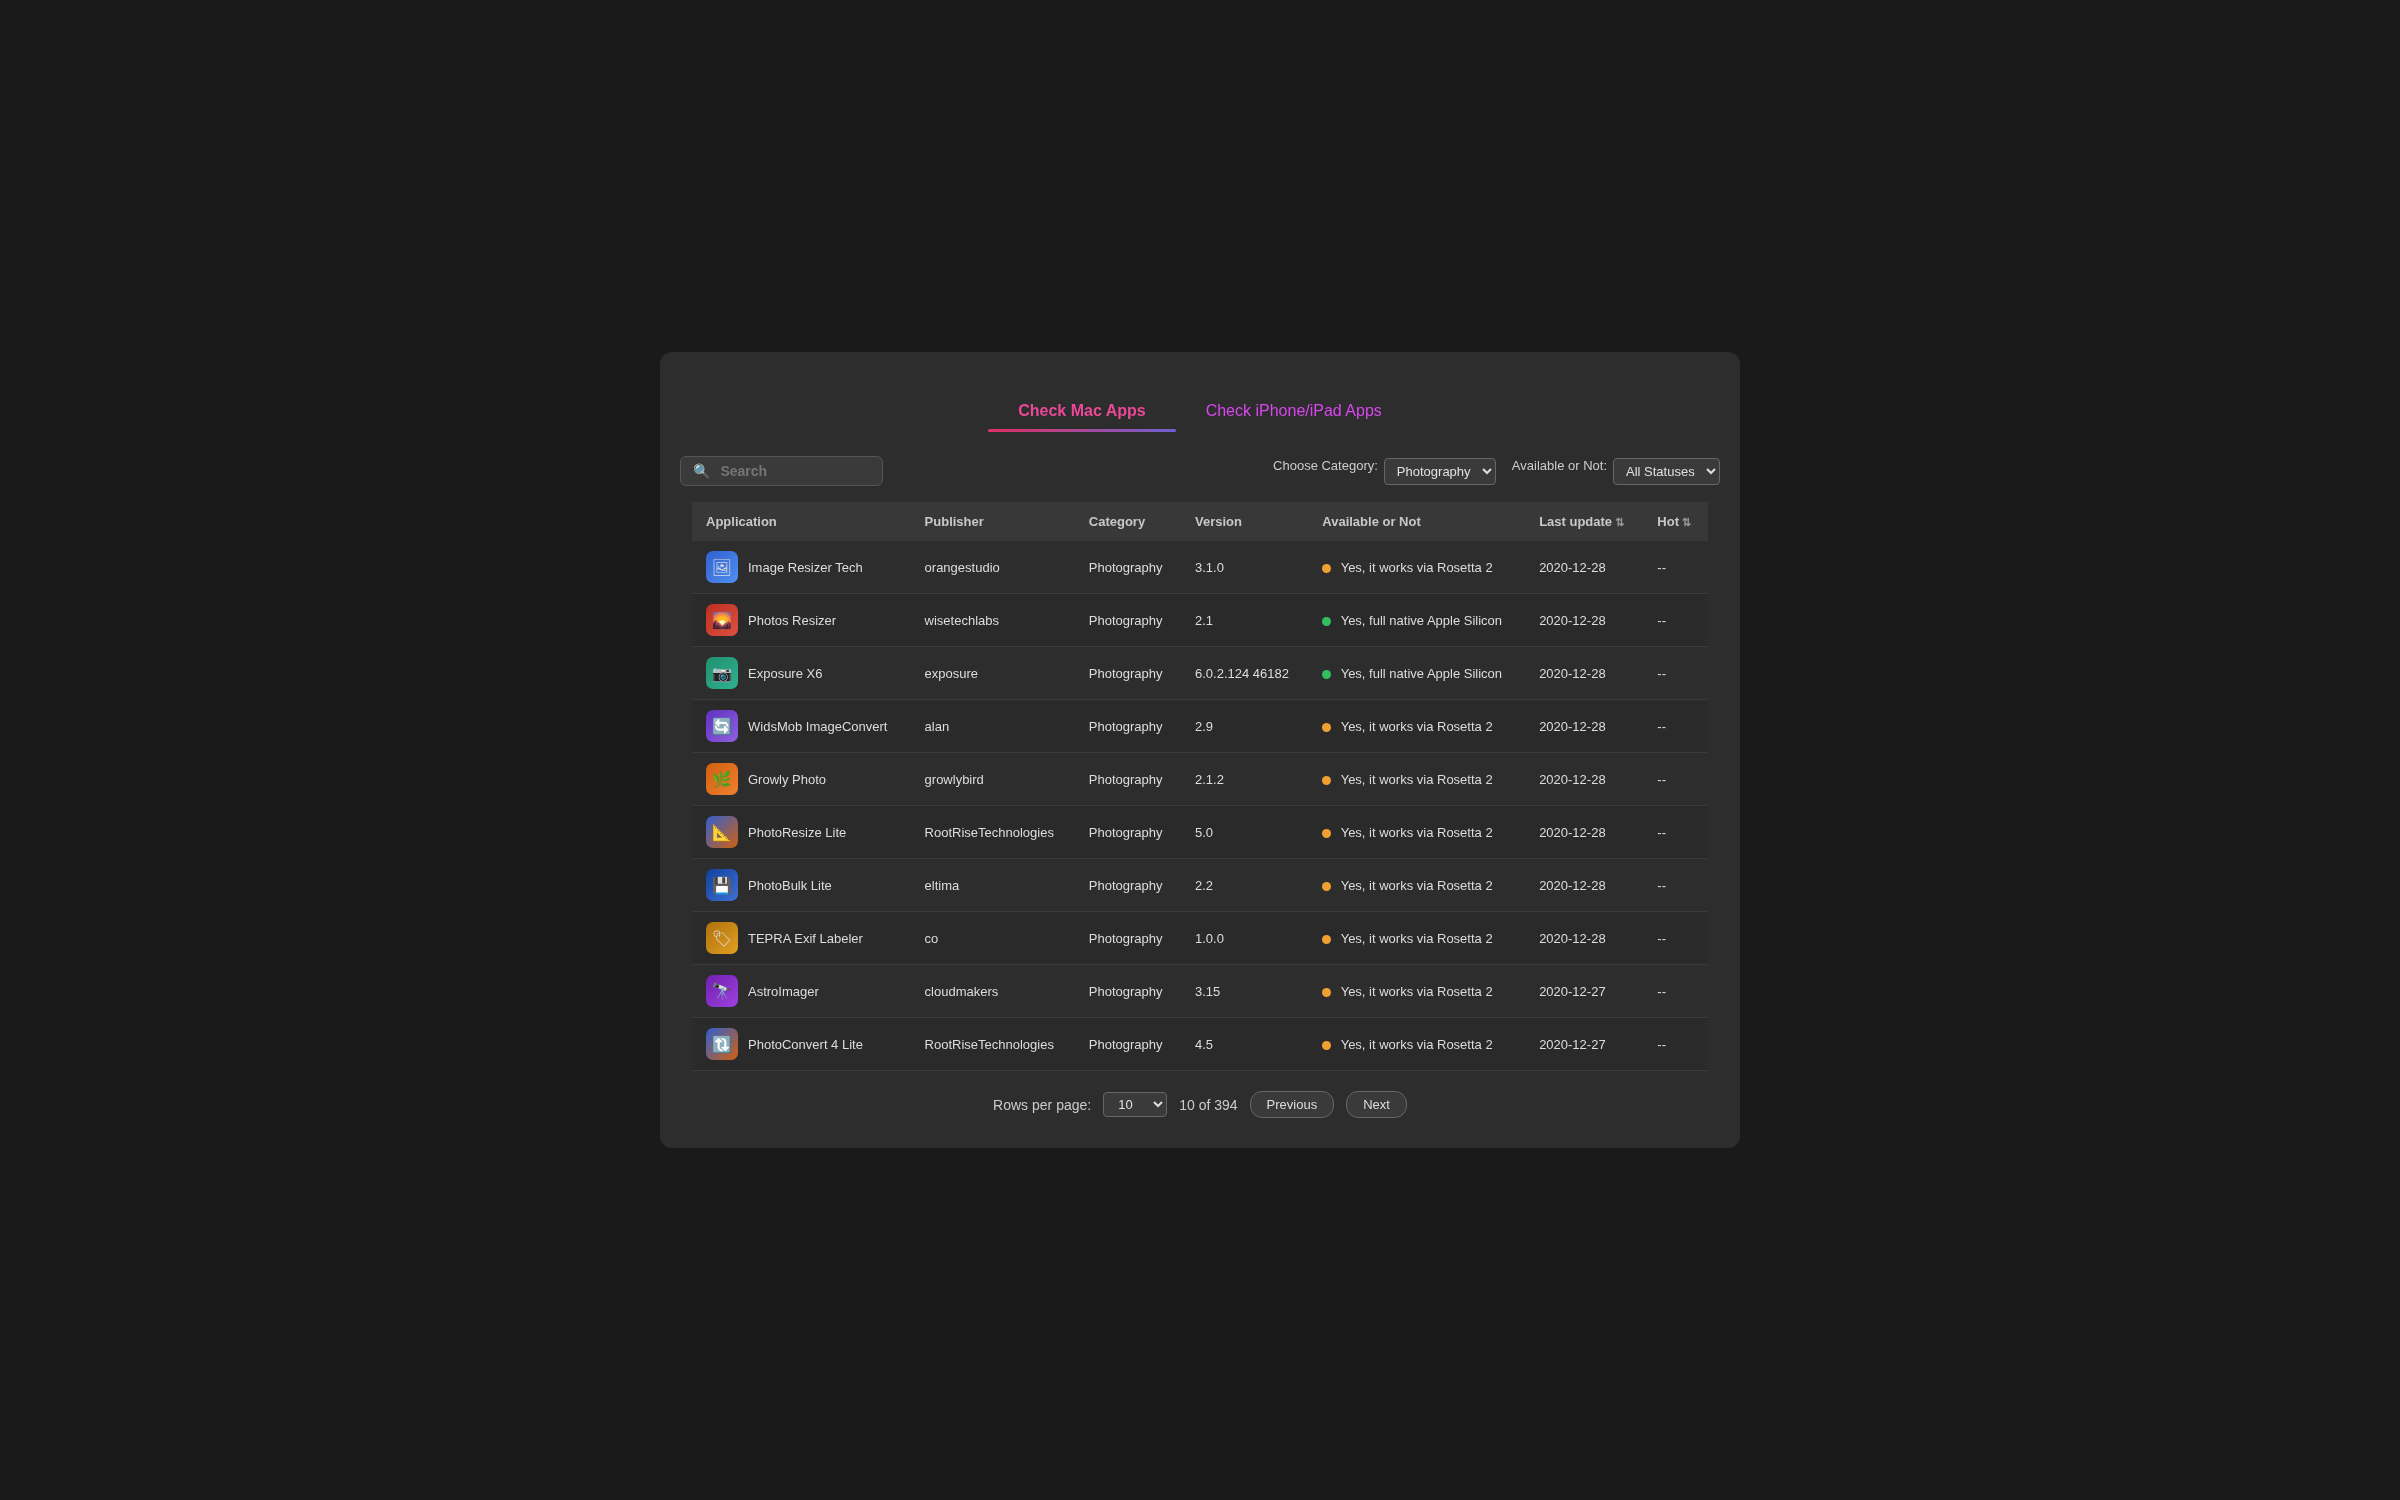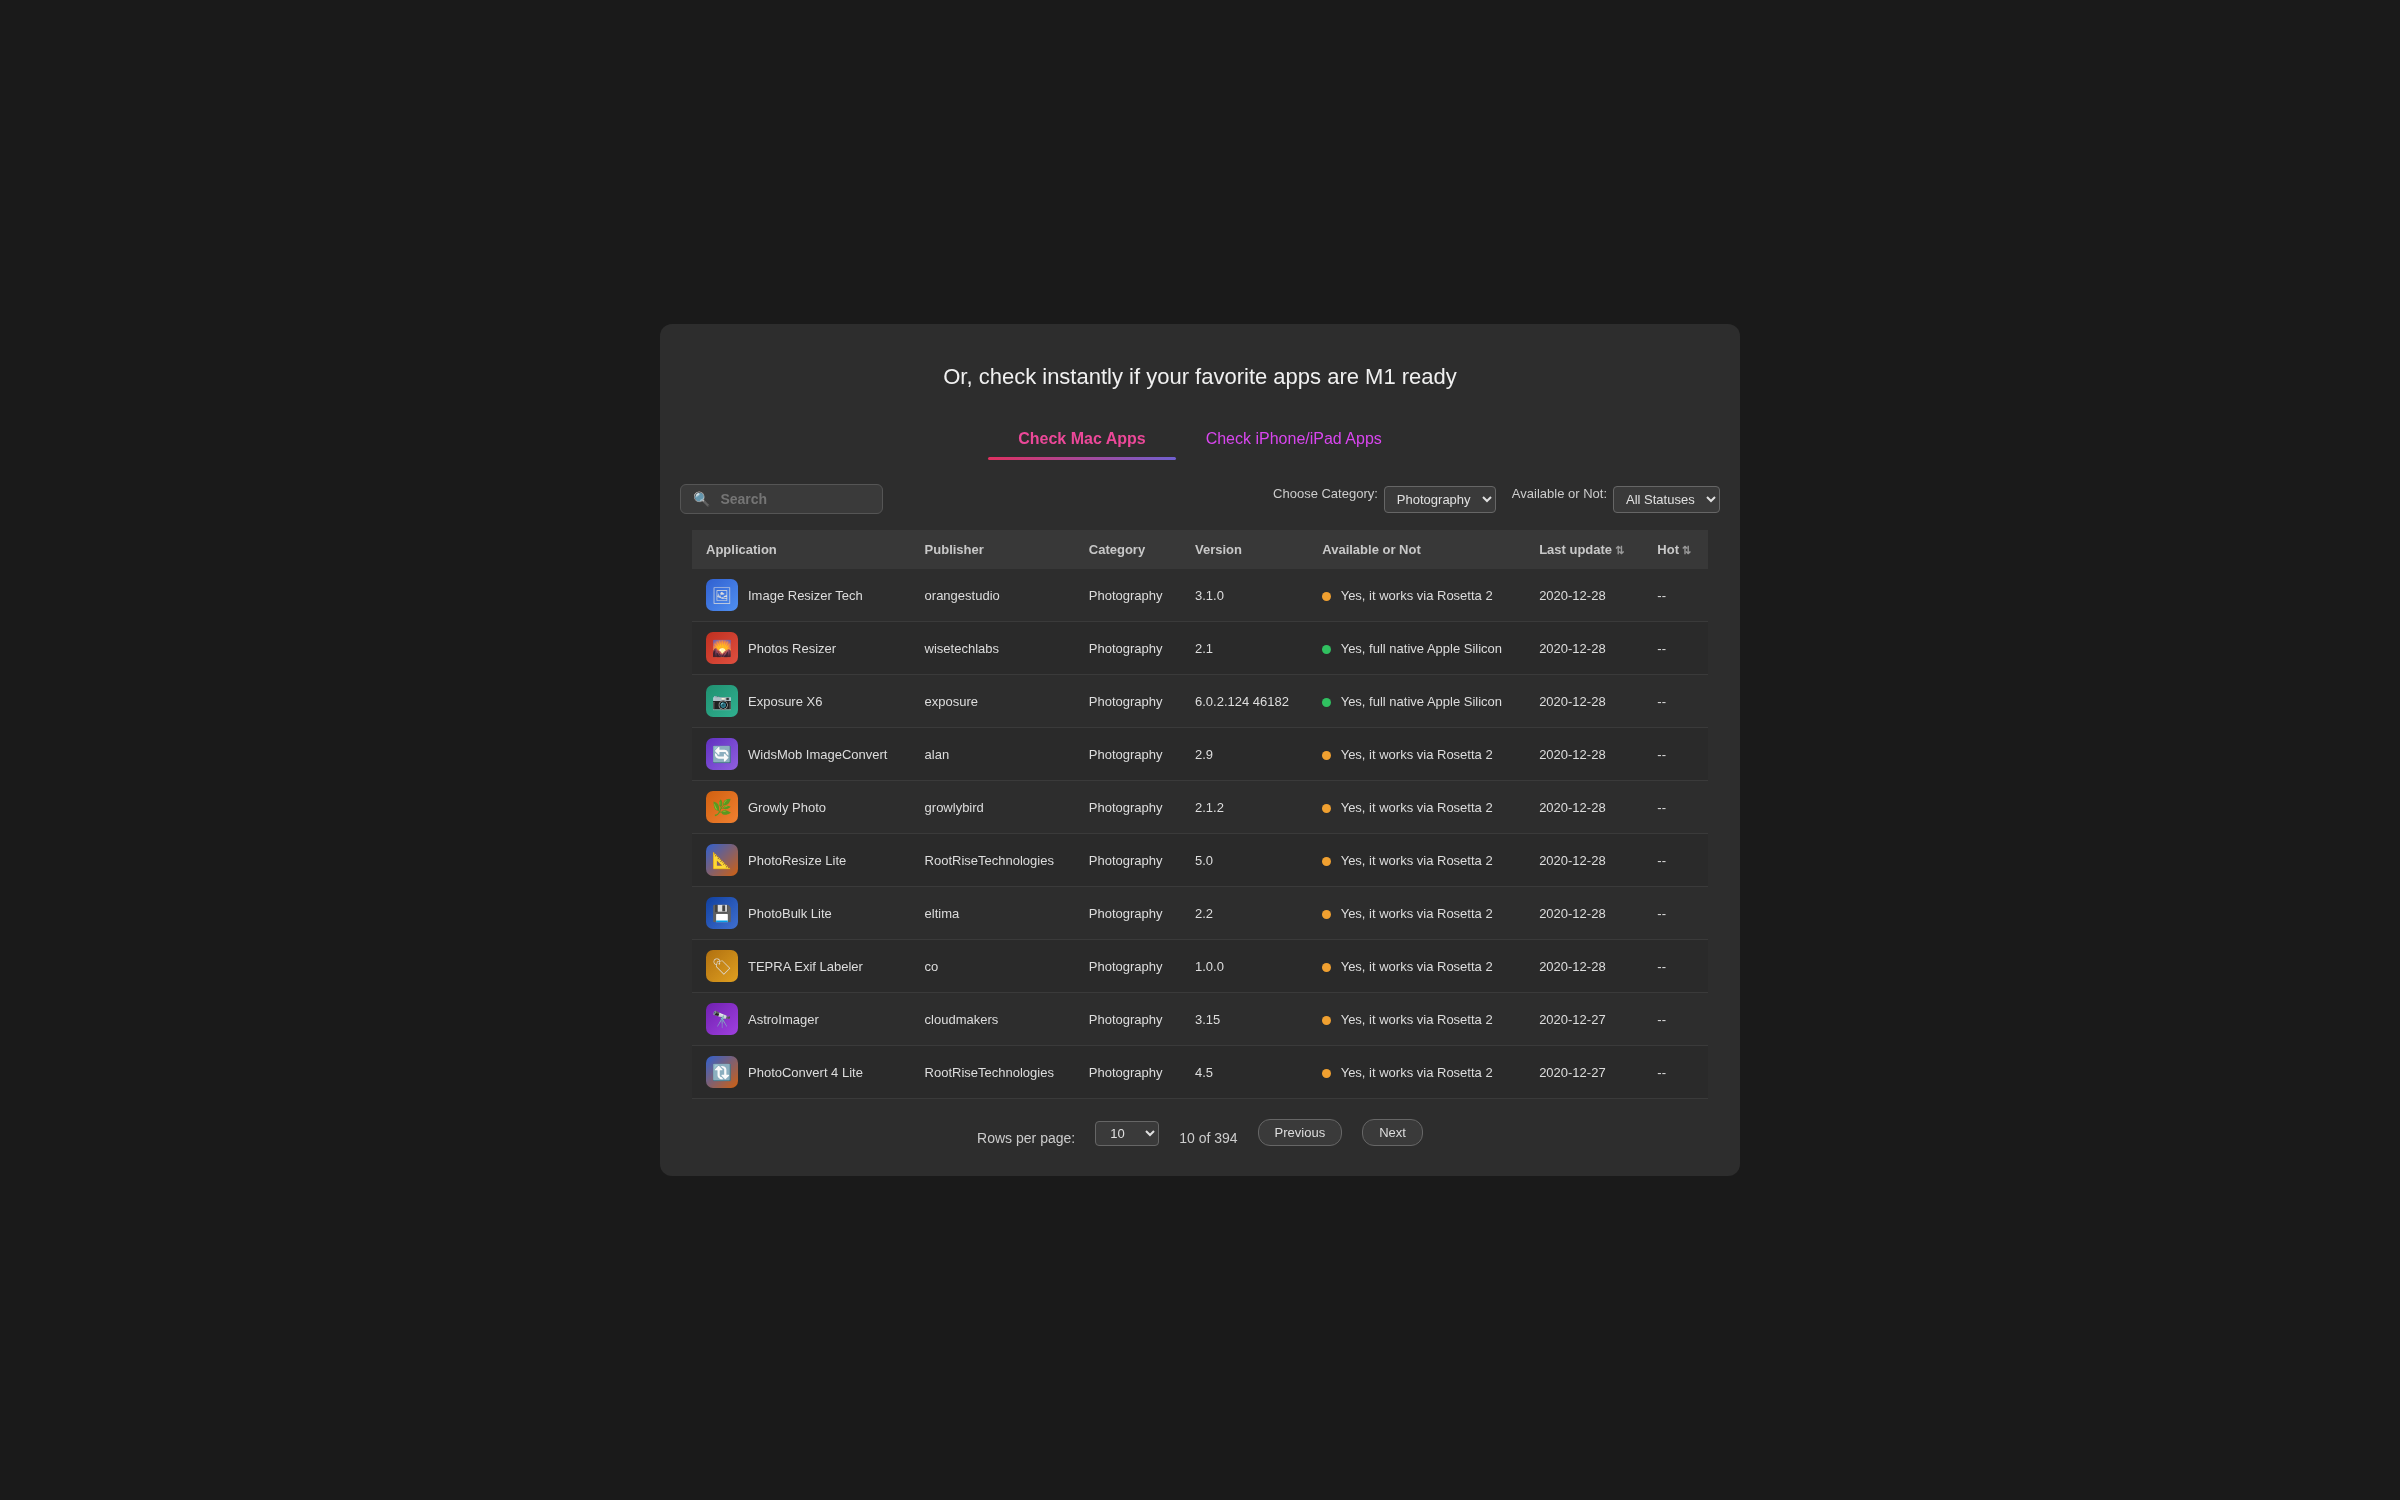--- a/index.html
+++ b/index.html
@@ -189,24 +189,24 @@
       border-radius: 50%;
       margin-right: 6px;
       vertical-align: middle;
     }
 
     .dot-orange { background: #f0a030; }
     .dot-green  { background: #30c060; }
 
     .pagination-row {
       display: flex;
-      align-items: flex-end;
+      align-items: center;
       justify-content: center;
       padding: 20px 20px 0;
-      gap: 20px;
+      gap: 12px;
       font-size: 14px;
       color: #ccc;
     }
 
     .pagination-row select {
       background: #3a3a3a;
       border: 1px solid #666;
       color: #e0e0e0;
       border-radius: 4px;
       padding: 3px 10px;
@@ -232,21 +232,20 @@
     .icon-multi    { background: linear-gradient(135deg, #3060d0, #d06010); }
     .icon-darkblue { background: linear-gradient(135deg, #1040a0, #4070d0); }
     .icon-yellow   { background: linear-gradient(135deg, #b07010, #e0a020); }
     .icon-violet   { background: linear-gradient(135deg, #7020b0, #a040e0); }
   </style>
 </head>
 <body>
 
 <div class="main-container">
 
-  <div class="headline">Or, check instantly if your favorite apps are M1 ready</div>
 
   <div class="tabs-container">
     <div class="tab active">
       <span>Check Mac Apps</span>
     </div>
     <div class="tab">
       <span>Check iPhone/iPad Apps</span>
     </div>
   </div>
 

